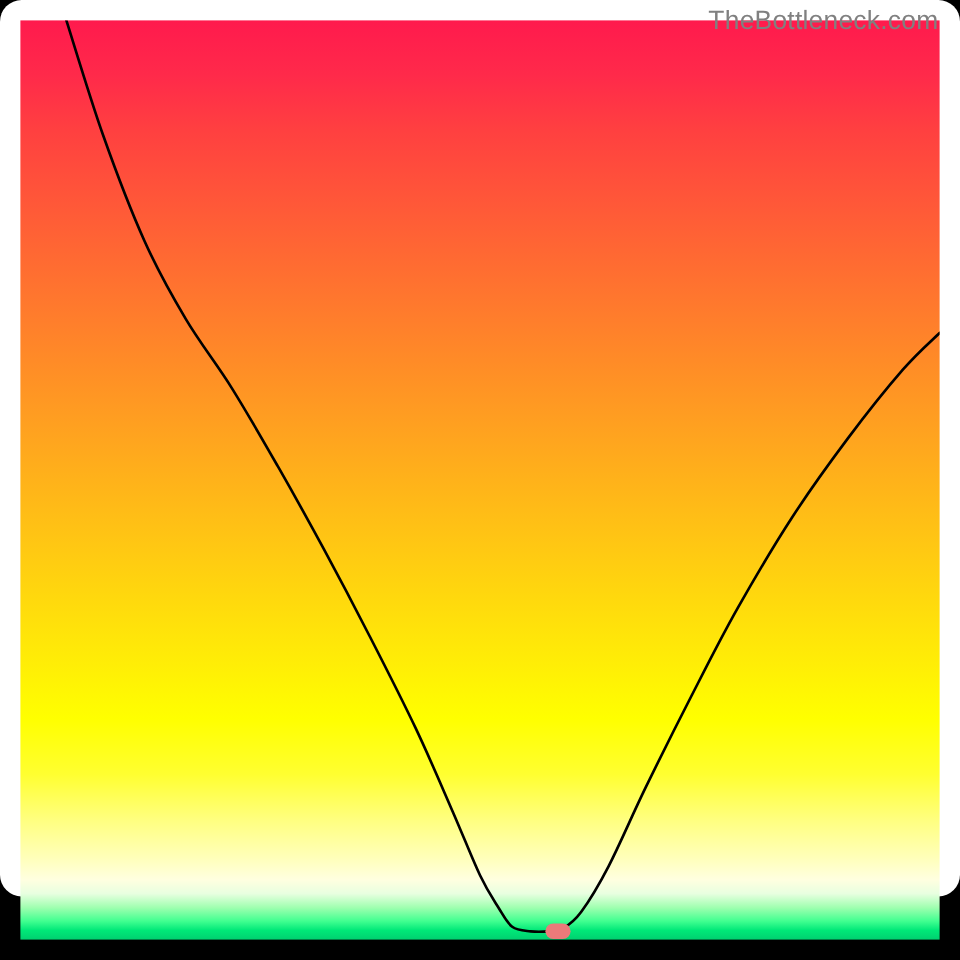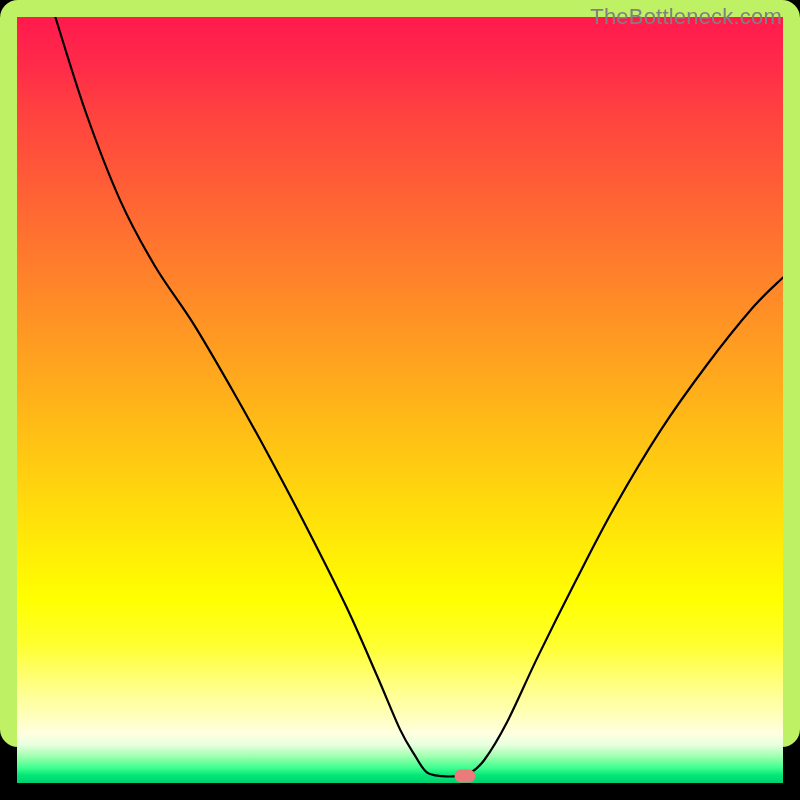--- a/index.html
+++ b/index.html
@@ -7,21 +7,21 @@
     padding: 0;
     width: 800px;
     height: 800px;
     overflow: hidden;
     background: #000;
   }
   .chart-container {
     position: relative;
     width: 800px;
     height: 747px;
-    background: #bef264;
+    background: #ffffff;
     border-radius: 18px;
   }
   .plot-area {
     position: absolute;
     left: 17px;
     top: 17px;
     width: 766px;
     height: 766px;
     background: linear-gradient(to bottom,
       #ff1a4d 0%,

